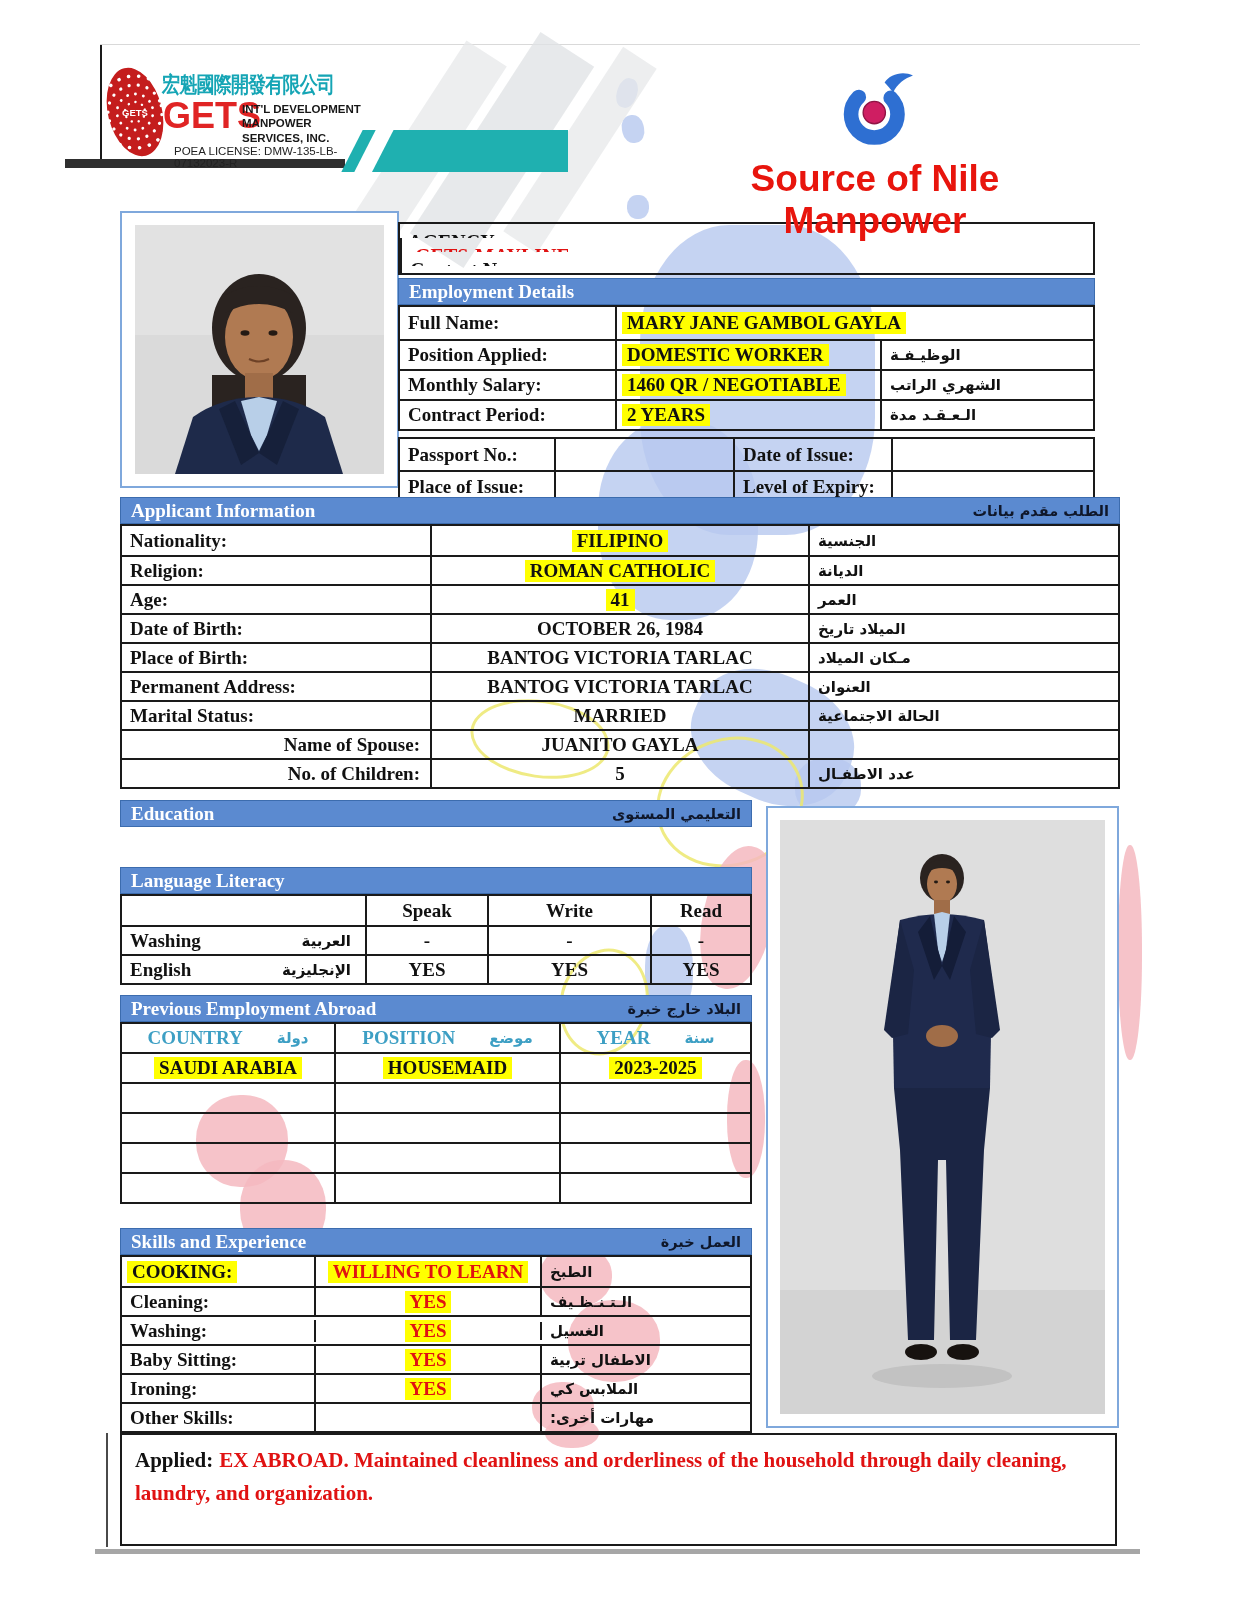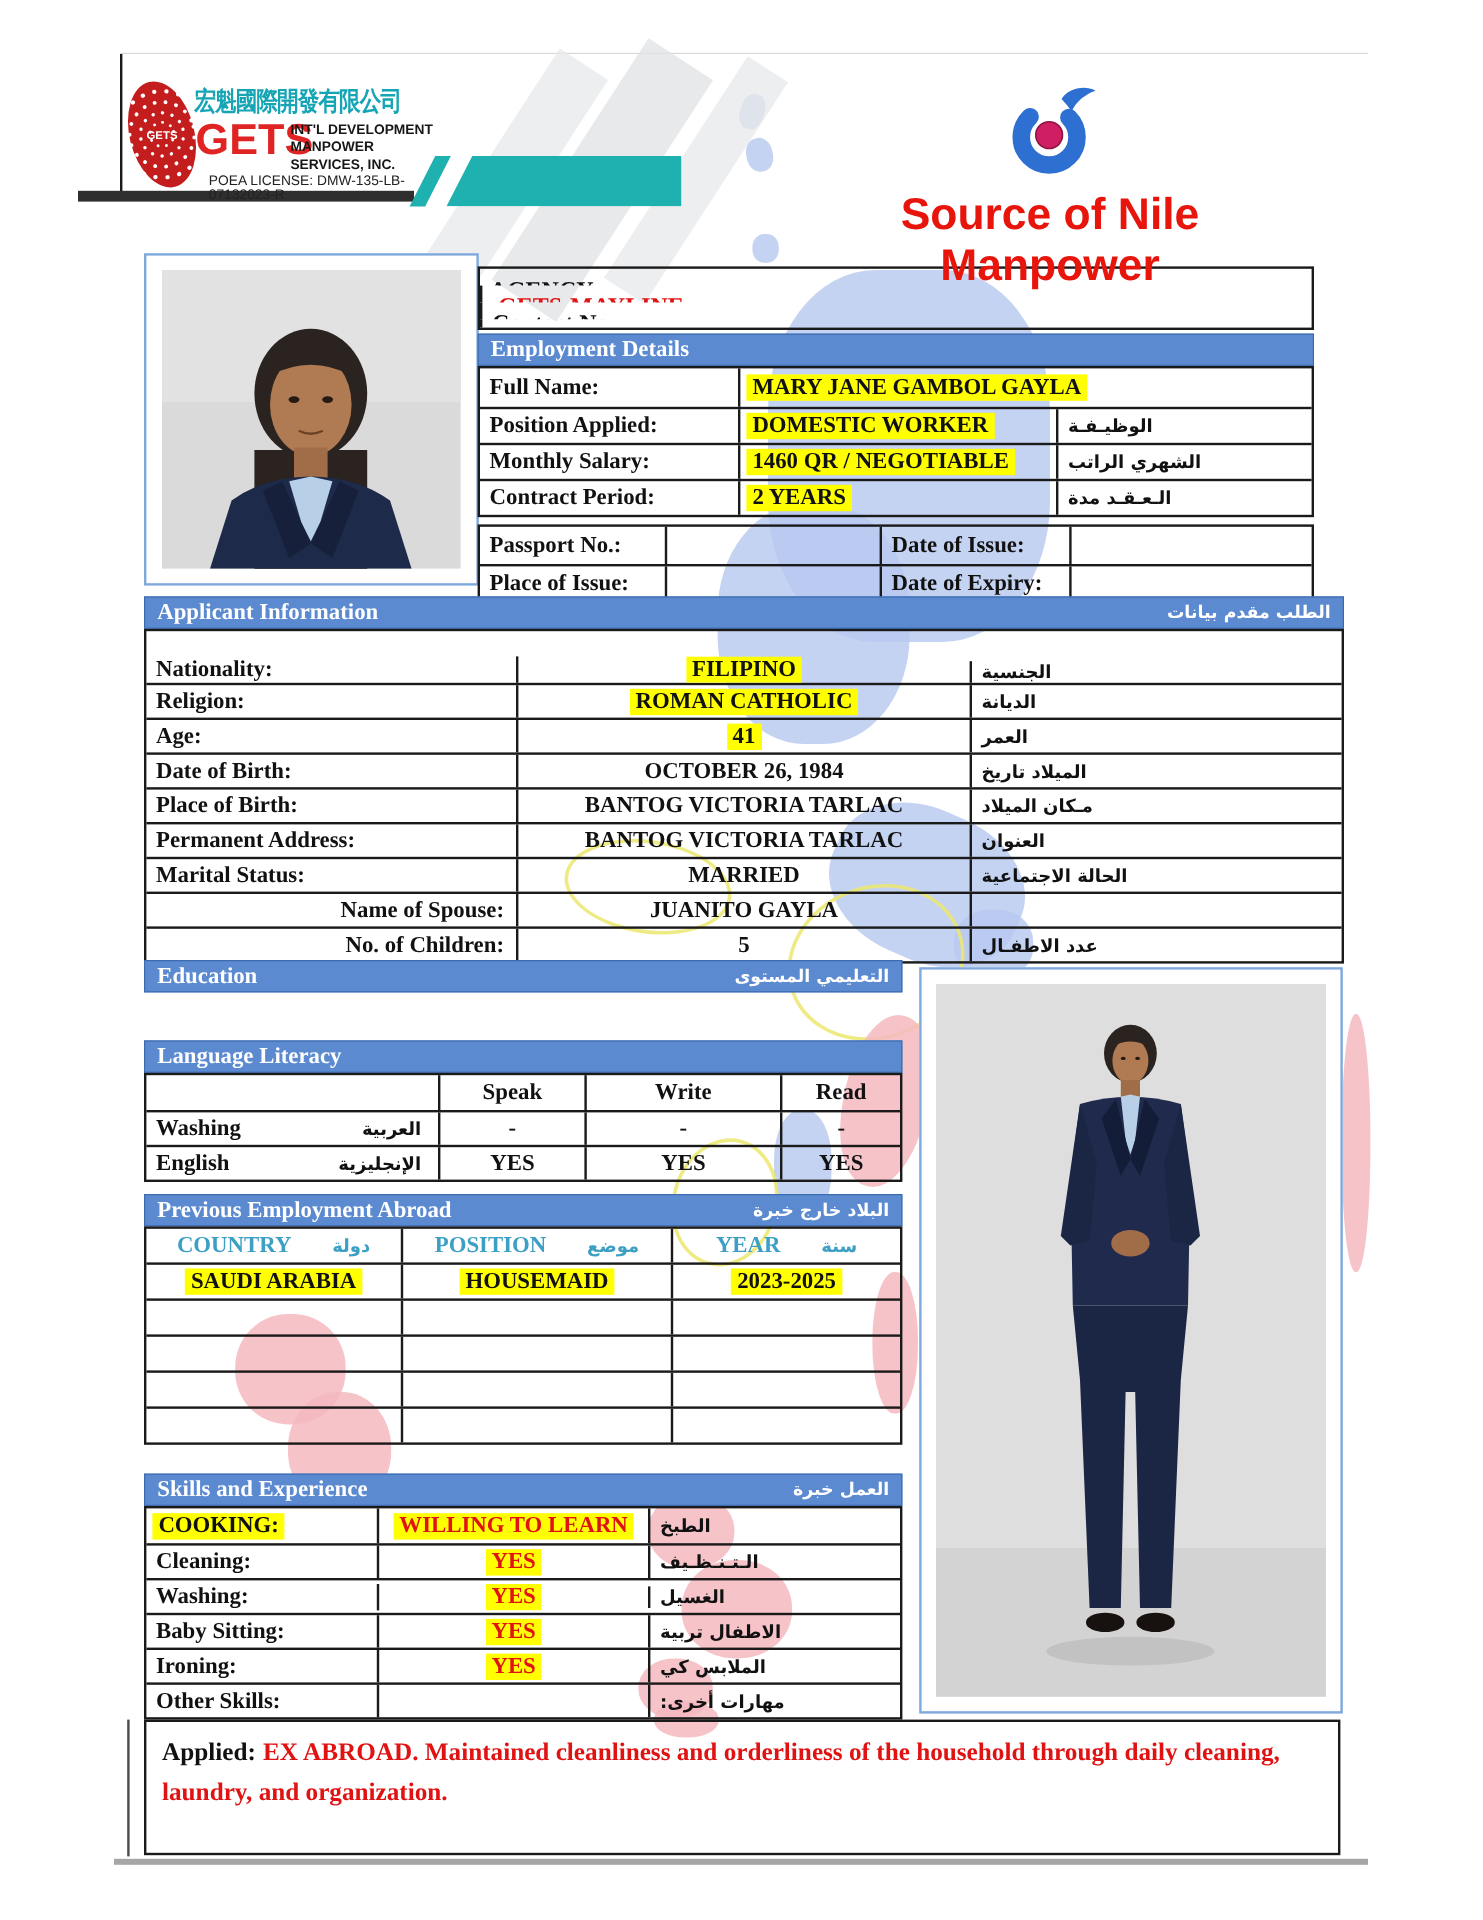--- a/index.html
+++ b/index.html
@@ -33,21 +33,21 @@
   .cell{box-sizing:border-box;display:flex;align-items:center;font-size:19px;font-weight:bold;
         color:#111;padding:0 8px;overflow:hidden;white-space:nowrap;}
   .cell + .cell{border-left:2px solid #1a1a1a;}
   .c-center{justify-content:center;text-align:center;}
   .c-right{justify-content:flex-end;text-align:right;}
   .c-top{align-items:flex-start;padding-top:7px;}
   .hl{background:#ffff00;padding:0 5px;}
   .red{color:#e01212;}
   .teal-txt{color:#3d9fc4;}
   .ar{font-family:"DejaVu Sans",sans-serif;font-size:15px;direction:rtl;font-weight:bold;}
-  .bar .ar{color:#ffffff;font-size:14.5px;}
+  .bar .ar{color:#0f172a;font-size:14.5px;}
   .sect{position:absolute;z-index:2;}
   .photo-frame{border:2px solid #7fa8dc;background:#fff;z-index:2;}
   .photo-frame svg{display:block;}
   .remarks{border:2px solid #1a1a1a;font-size:21px;font-weight:bold;line-height:1.55;
            padding:9px 13px;z-index:2;position:absolute;box-sizing:border-box;}
   .g34{gap:34px;}
 </style>
 </head>
 <body>
 
@@ -177,33 +177,33 @@
     <div class="tbl" style="margin-top:6px;">
       <div class="row" style="height:31px;">
         <div class="cell" style="width:154px;">Passport No.:</div>
         <div class="cell" style="width:179px;"></div>
         <div class="cell" style="width:158px;">Date of Issue:</div>
         <div class="cell" style="flex:1;"></div>
       </div>
       <div class="row" style="height:31px;">
         <div class="cell" style="width:154px;">Place of Issue:</div>
         <div class="cell" style="width:179px;"></div>
-        <div class="cell" style="width:158px;">Date of Expiry:</div>
+        <div class="cell" style="width:158px;">Level of Expiry:</div>
         <div class="cell" style="flex:1;"></div>
       </div>
     </div>
   </div>
 
   <div class="sect" style="left:120px;top:497px;width:1000px;">
     <div class="bar">
       <span>Applicant Information</span>
       <span class="ar">الطلب مقدم بيانات</span>
     </div>
     <div class="tbl">
-      <div class="row" style="height:43px;align-items:flex-end;">
+      <div class="row" style="height:29px;">
         <div class="cell" style="width:308px;">Nationality:</div>
         <div class="cell c-center" style="width:378px;">
             <span class="hl">FILIPINO</span>
           </div>
         <div class="cell c-right ar" style="flex:1;">الجنسية</div>
       </div>
       <div class="row" style="height:29px;">
         <div class="cell" style="width:308px;">Religion:</div>
         <div class="cell c-center" style="width:378px;">
             <span class="hl">ROMAN CATHOLIC</span>

